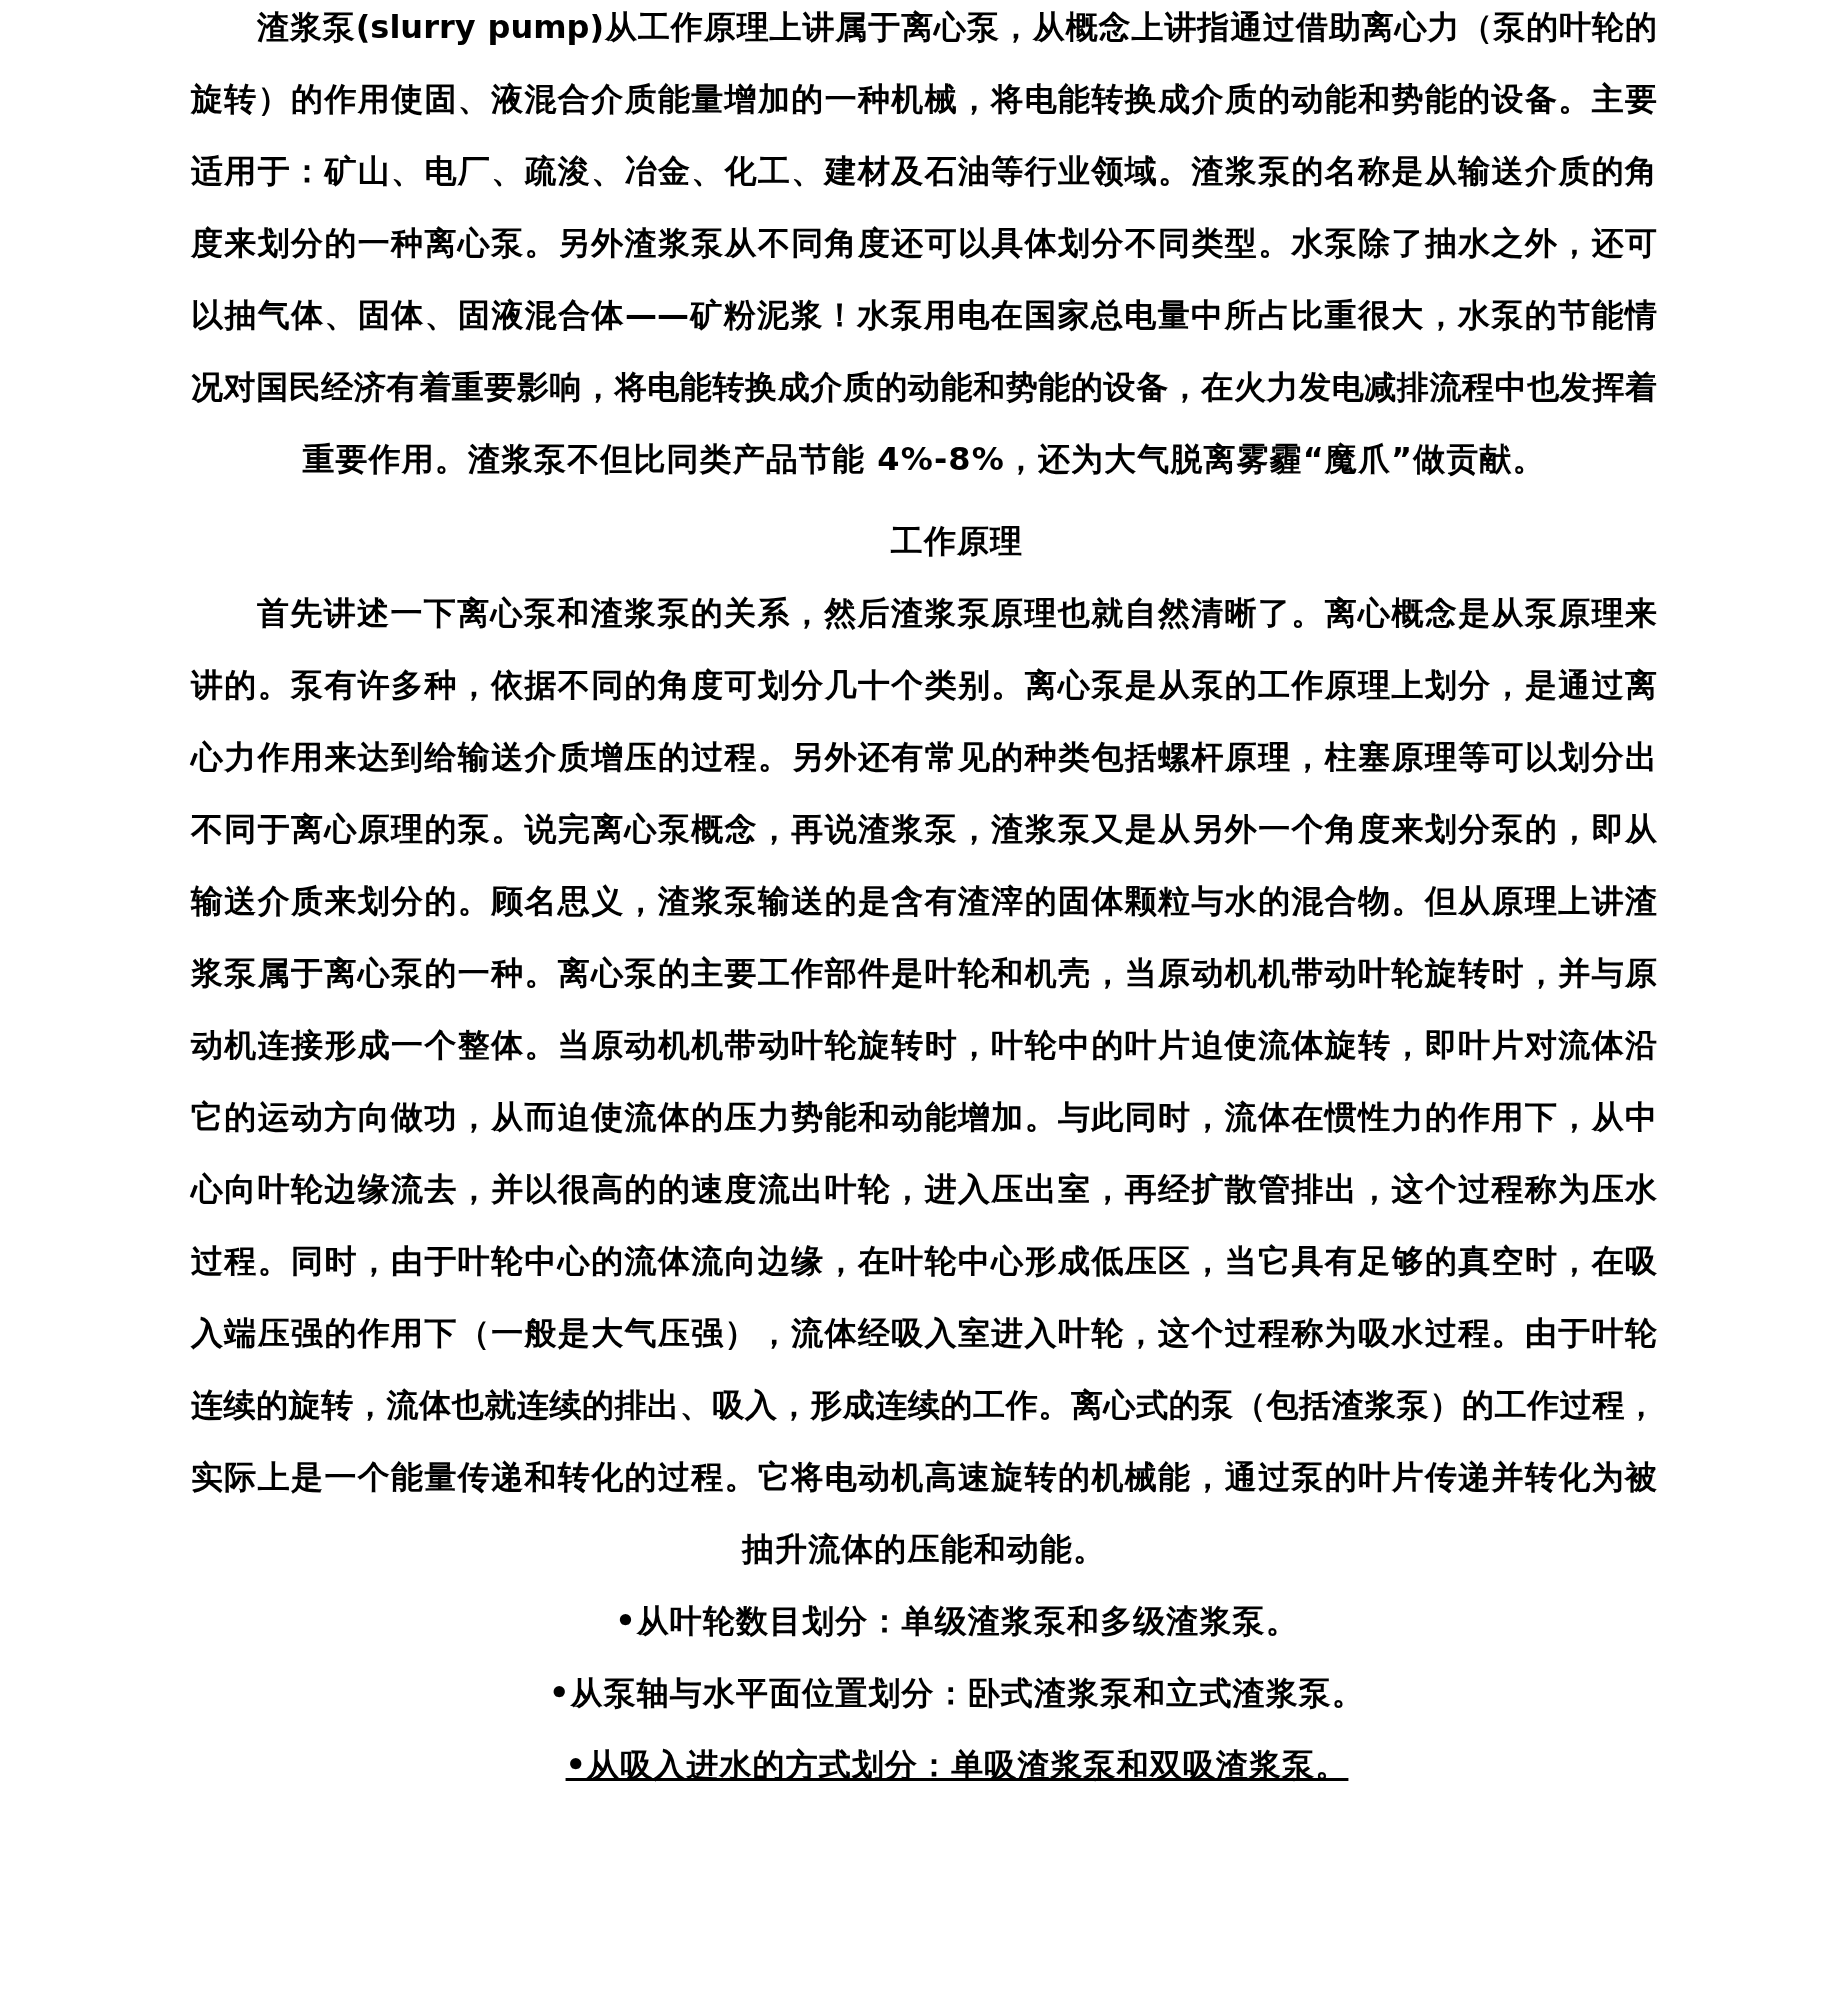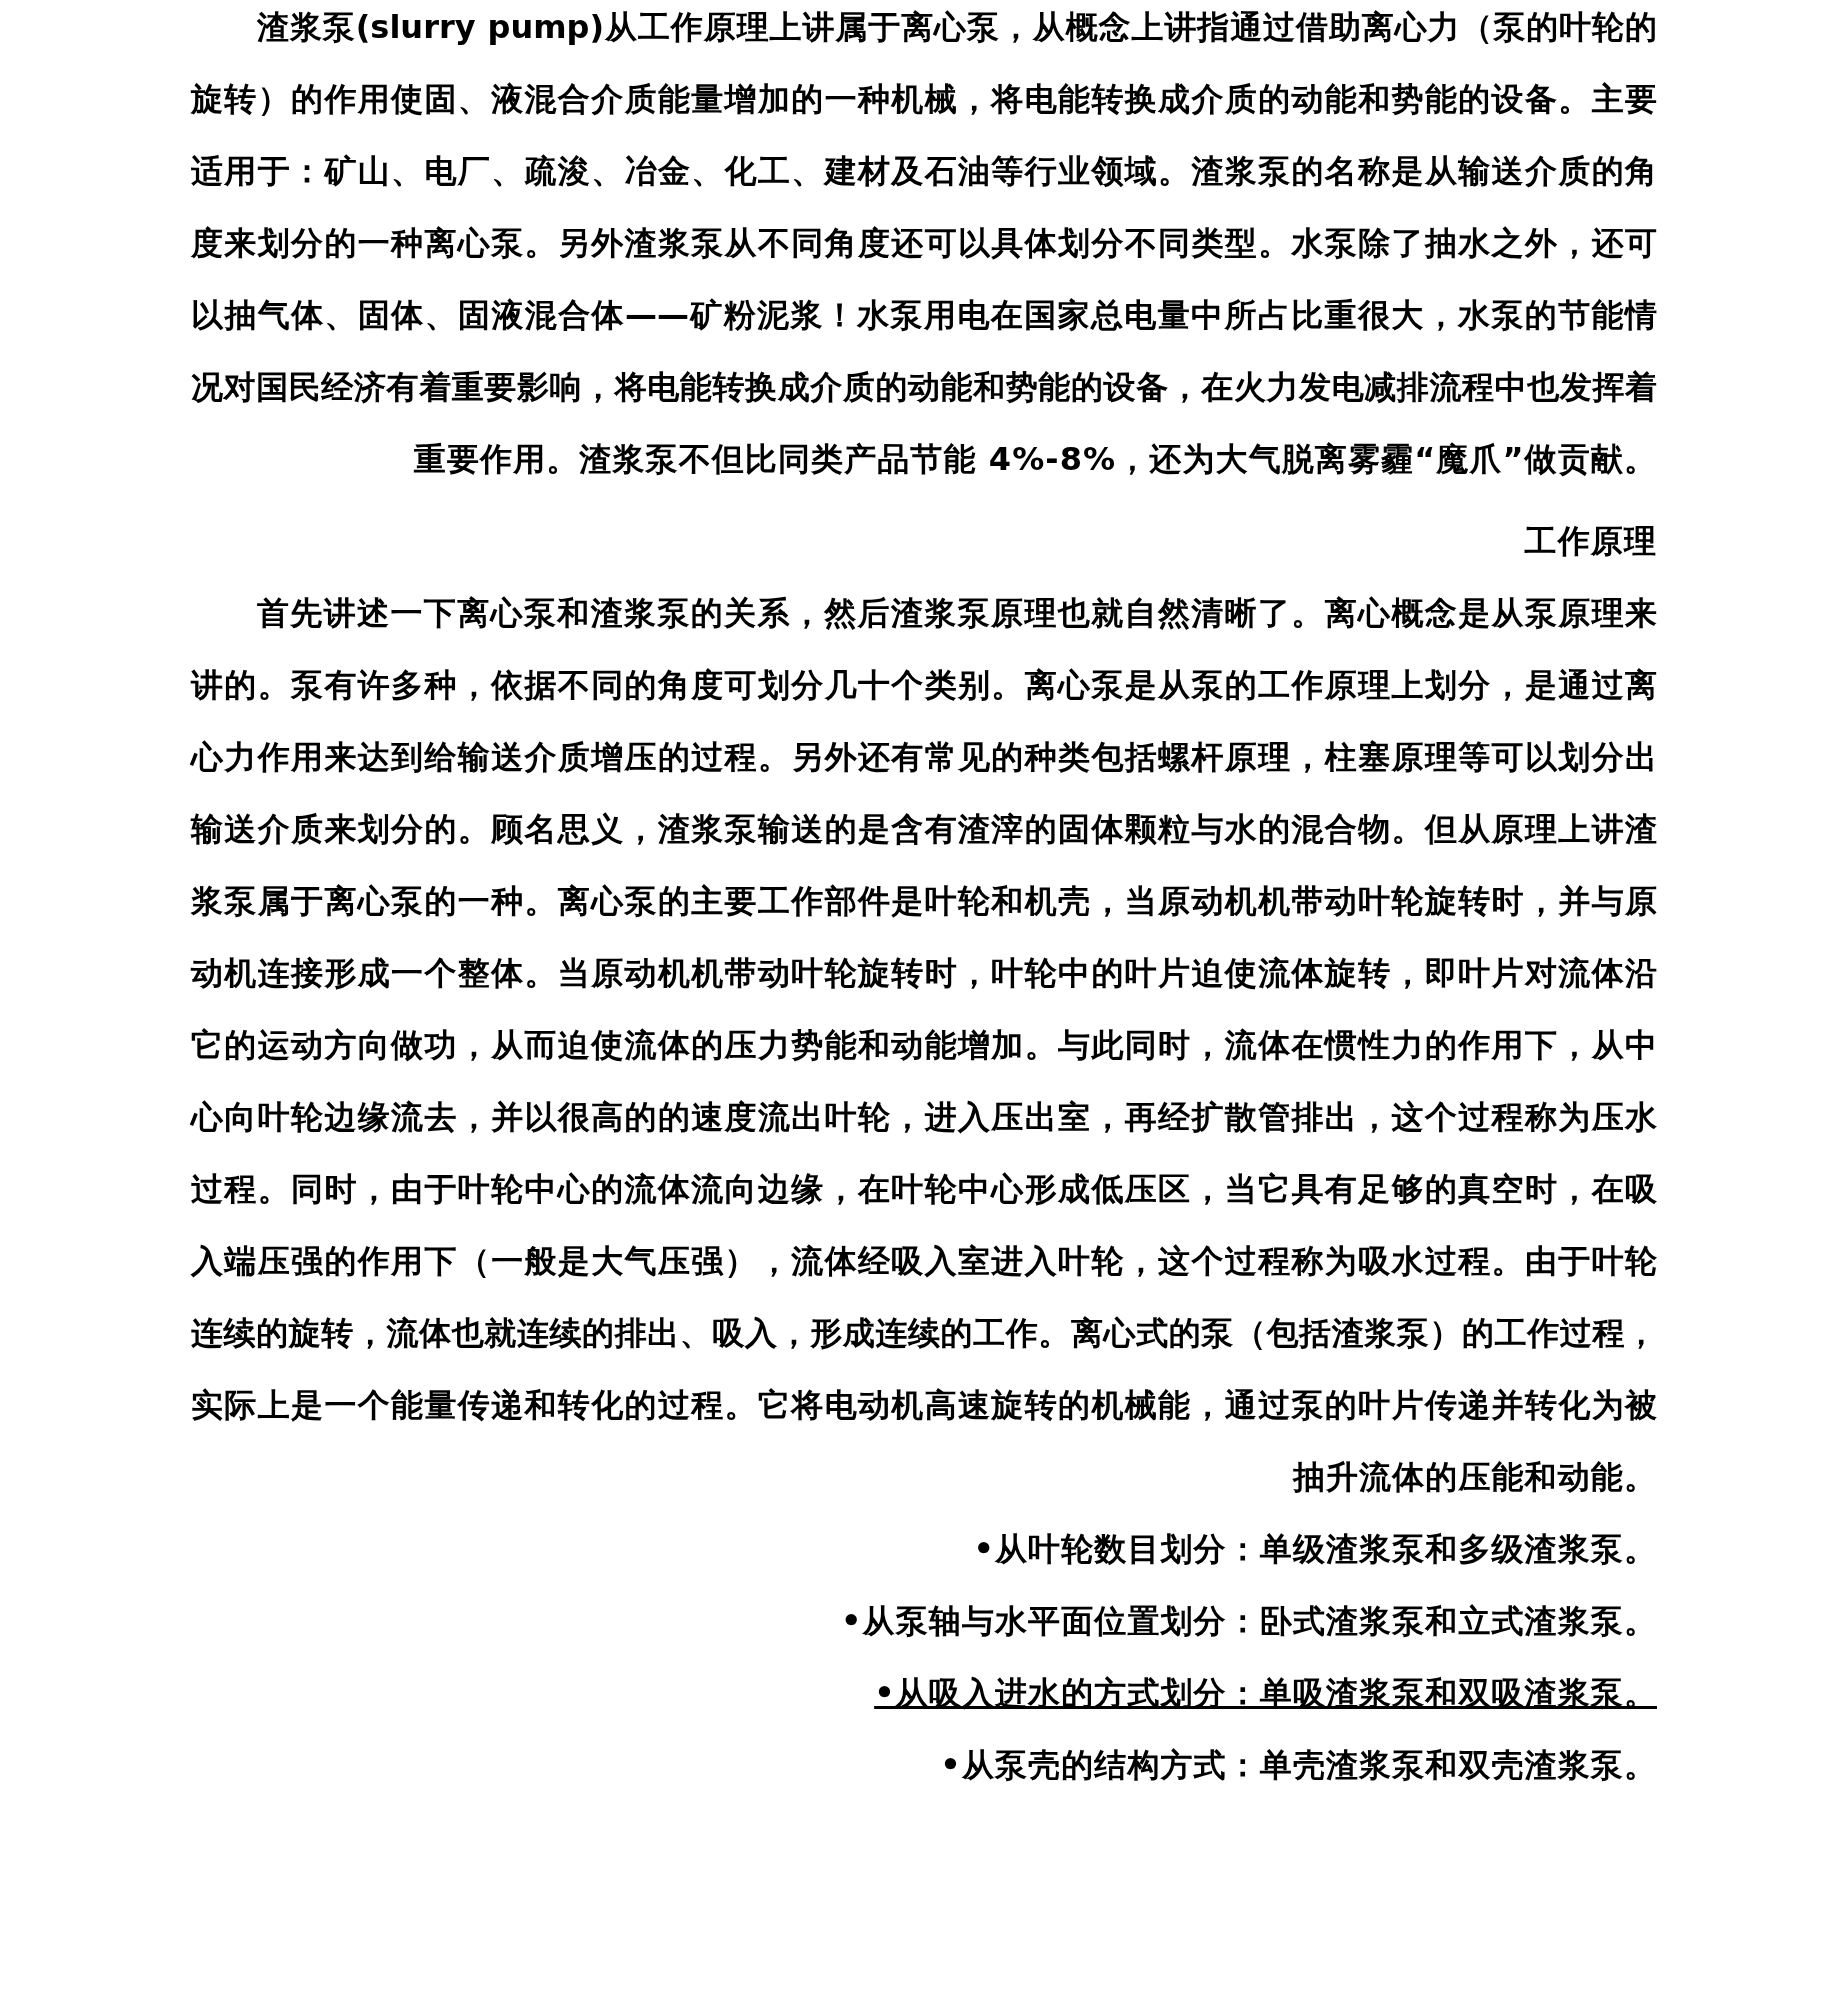--- a/index.html
+++ b/index.html
@@ -25,21 +25,21 @@
   .doc-body {
     margin-top: -9px;
     color: #000000;
     font-size: 32px;
     line-height: 72px;
     font-weight: 600;
     letter-spacing: 1.1px;
   }
   .line {
     white-space: normal;
-    text-align: right;
+    text-align: center;
   }
   .line.justify {
     text-align: justify;
     text-align-last: justify;
     -moz-text-align-last: justify;
     letter-spacing: 0px;
   }
 </style>
 </head>
 <body>
@@ -50,20 +50,21 @@
       <div class="line justify">旋转）的作用使固、液混合介质能量增加的一种机械，将电能转换成介质的动能和势能的设备。主要</div>
       <div class="line justify">适用于：矿山、电厂、疏浚、冶金、化工、建材及石油等行业领域。渣浆泵的名称是从输送介质的角</div>
       <div class="line justify">度来划分的一种离心泵。另外渣浆泵从不同角度还可以具体划分不同类型。水泵除了抽水之外，还可</div>
       <div class="line justify">以抽气体、固体、固液混合体——矿粉泥浆！水泵用电在国家总电量中所占比重很大，水泵的节能情</div>
       <div class="line justify">况对国民经济有着重要影响，将电能转换成介质的动能和势能的设备，在火力发电减排流程中也发挥着</div>
       <div class="line">重要作用。渣浆泵不但比同类产品节能 4%-8%，还为大气脱离雾霾“魔爪”做贡献。</div>
       <div class="line" style="padding-left: 66px; margin-top: 9.7px;">工作原理</div>
       <div class="line justify" style="padding-left: 66px;">首先讲述一下离心泵和渣浆泵的关系，然后渣浆泵原理也就自然清晰了。离心概念是从泵原理来</div>
       <div class="line justify">讲的。泵有许多种，依据不同的角度可划分几十个类别。离心泵是从泵的工作原理上划分，是通过离</div>
       <div class="line justify">心力作用来达到给输送介质增压的过程。另外还有常见的种类包括螺杆原理，柱塞原理等可以划分出</div>
+      <div class="line justify">不同于离心原理的泵。说完离心泵概念，再说渣浆泵，渣浆泵又是从另外一个角度来划分泵的，即从</div>
       <div class="line justify">输送介质来划分的。顾名思义，渣浆泵输送的是含有渣滓的固体颗粒与水的混合物。但从原理上讲渣</div>
       <div class="line justify">浆泵属于离心泵的一种。离心泵的主要工作部件是叶轮和机壳，当原动机机带动叶轮旋转时，并与原</div>
       <div class="line justify">动机连接形成一个整体。当原动机机带动叶轮旋转时，叶轮中的叶片迫使流体旋转，即叶片对流体沿</div>
       <div class="line justify">它的运动方向做功，从而迫使流体的压力势能和动能增加。与此同时，流体在惯性力的作用下，从中</div>
       <div class="line justify">心向叶轮边缘流去，并以很高的的速度流出叶轮，进入压出室，再经扩散管排出，这个过程称为压水</div>
       <div class="line justify">过程。同时，由于叶轮中心的流体流向边缘，在叶轮中心形成低压区，当它具有足够的真空时，在吸</div>
       <div class="line justify">入端压强的作用下（一般是大气压强），流体经吸入室进入叶轮，这个过程称为吸水过程。由于叶轮</div>
       <div class="line justify">连续的旋转，流体也就连续的排出、吸入，形成连续的工作。离心式的泵（包括渣浆泵）的工作过程，</div>
       <div class="line justify">实际上是一个能量传递和转化的过程。它将电动机高速旋转的机械能，通过泵的叶片传递并转化为被</div>
       <div class="line">抽升流体的压能和动能。</div>

